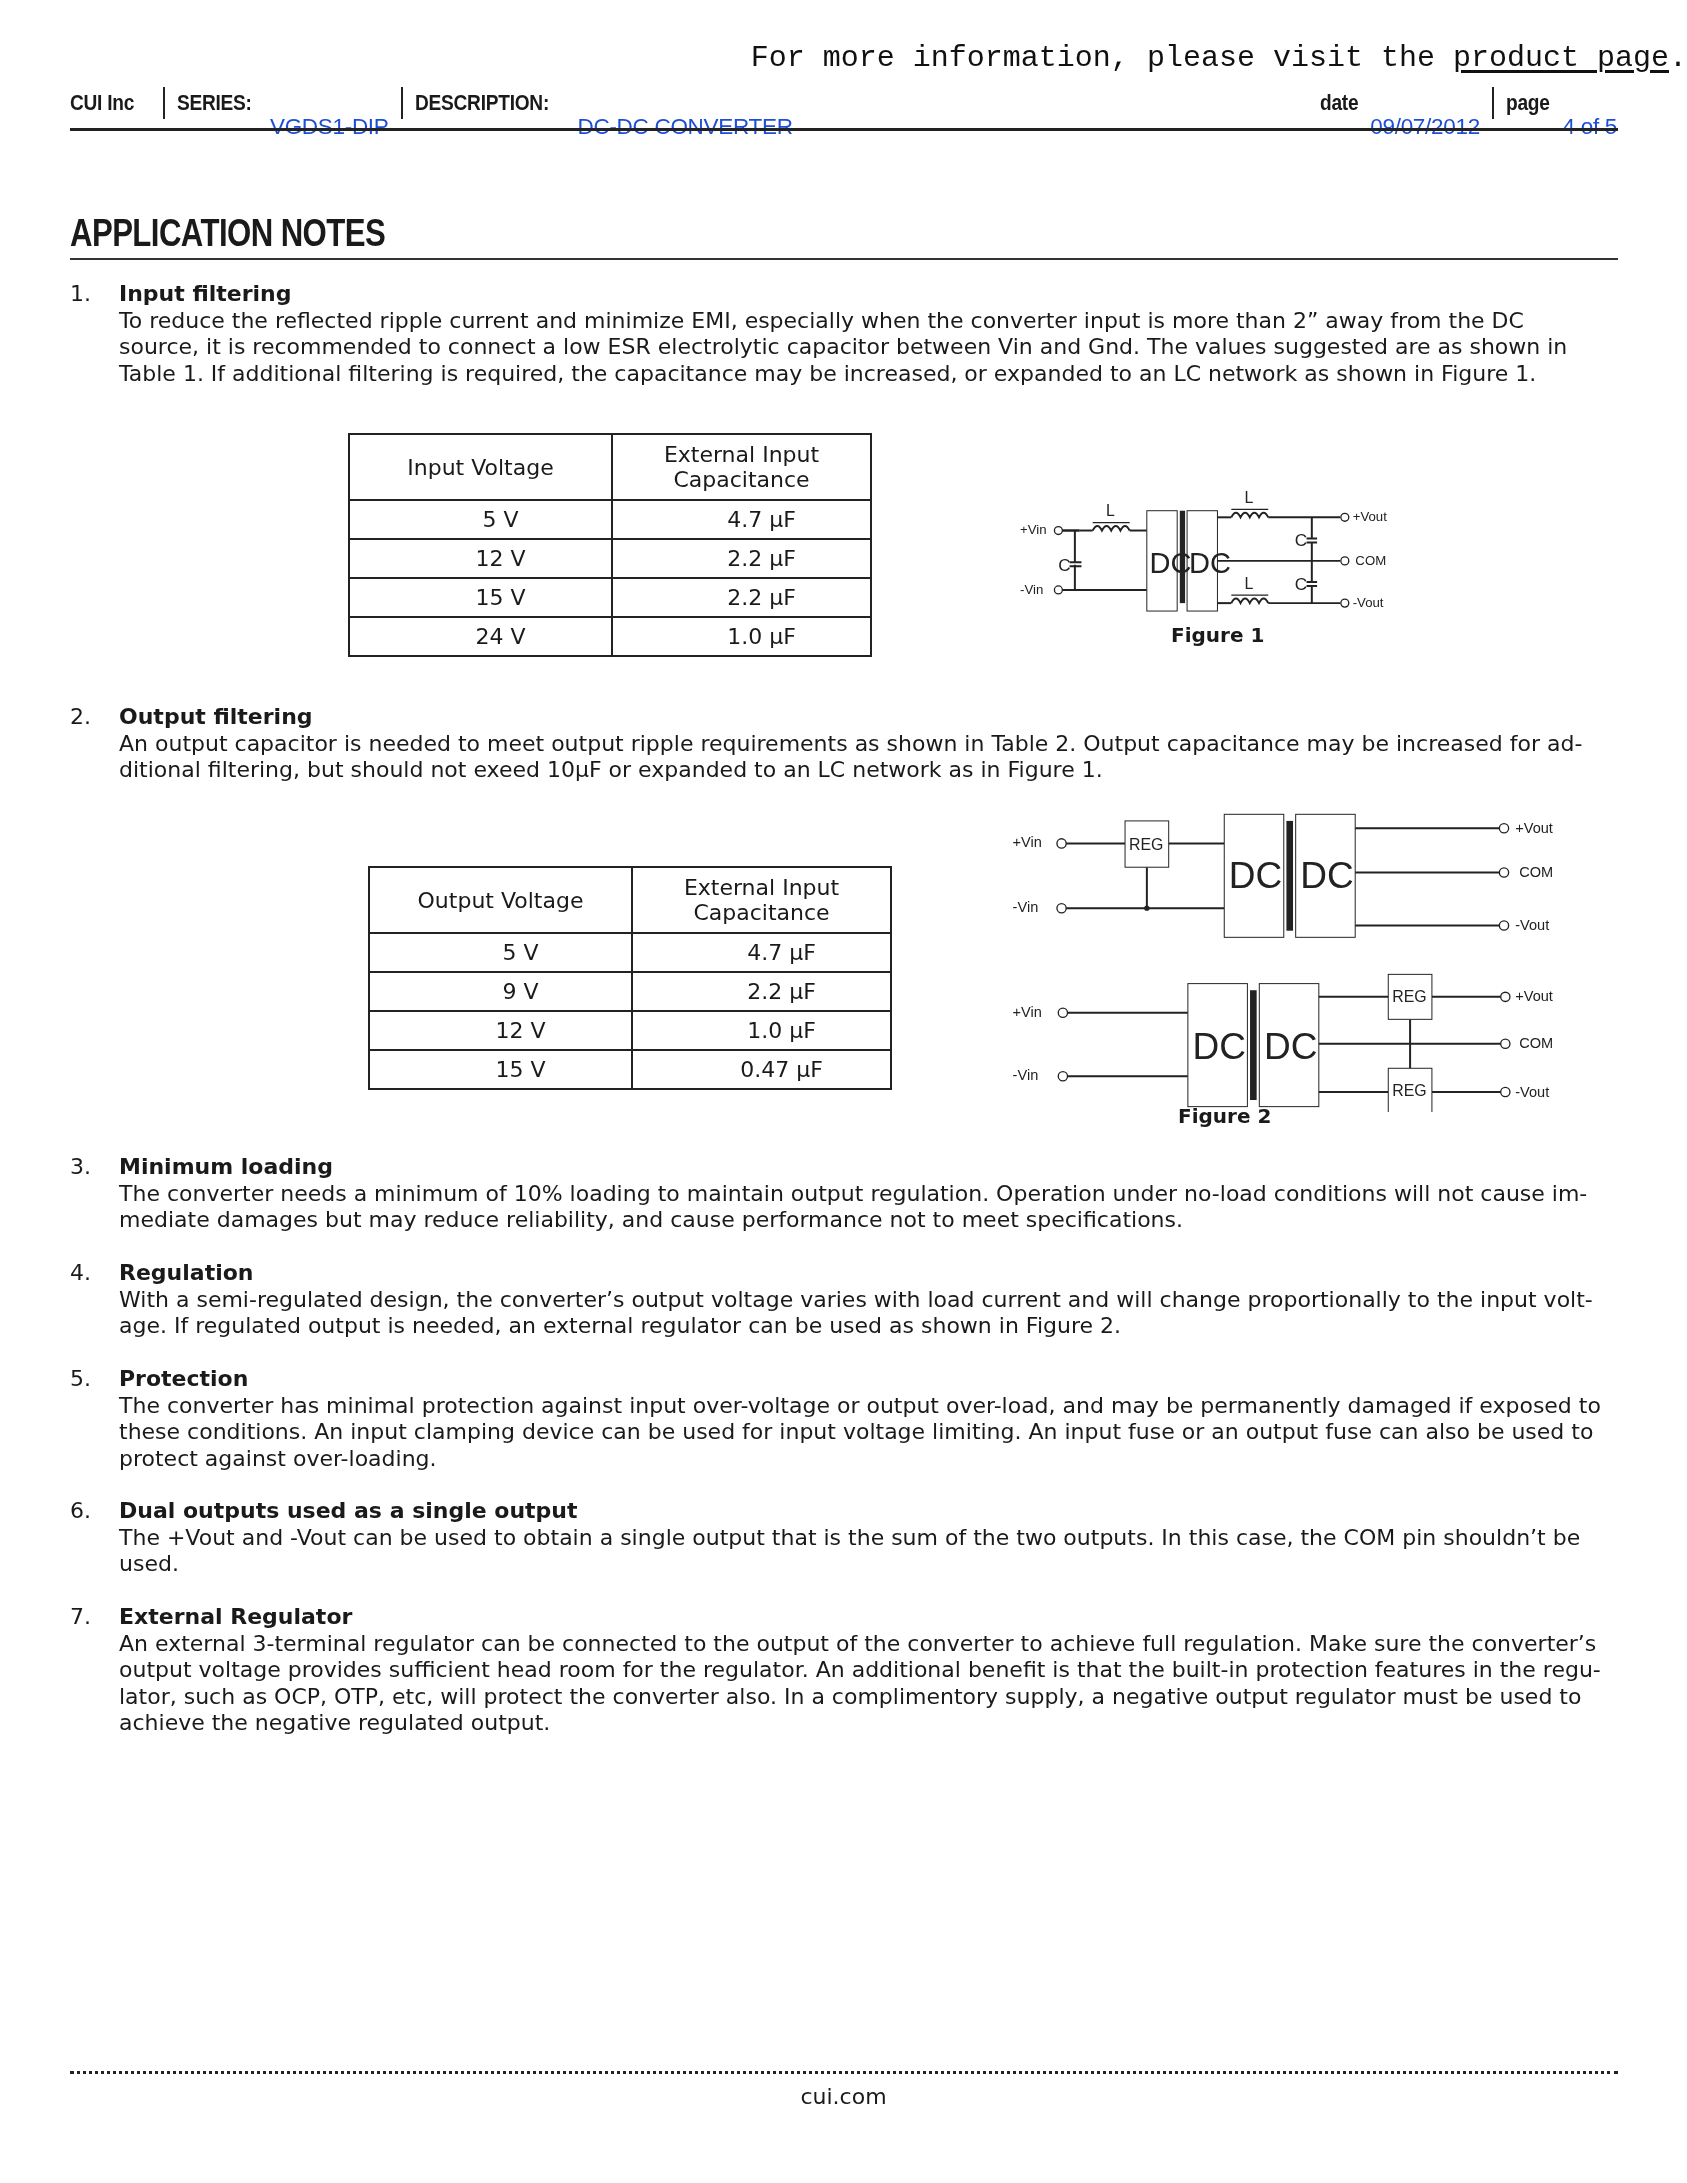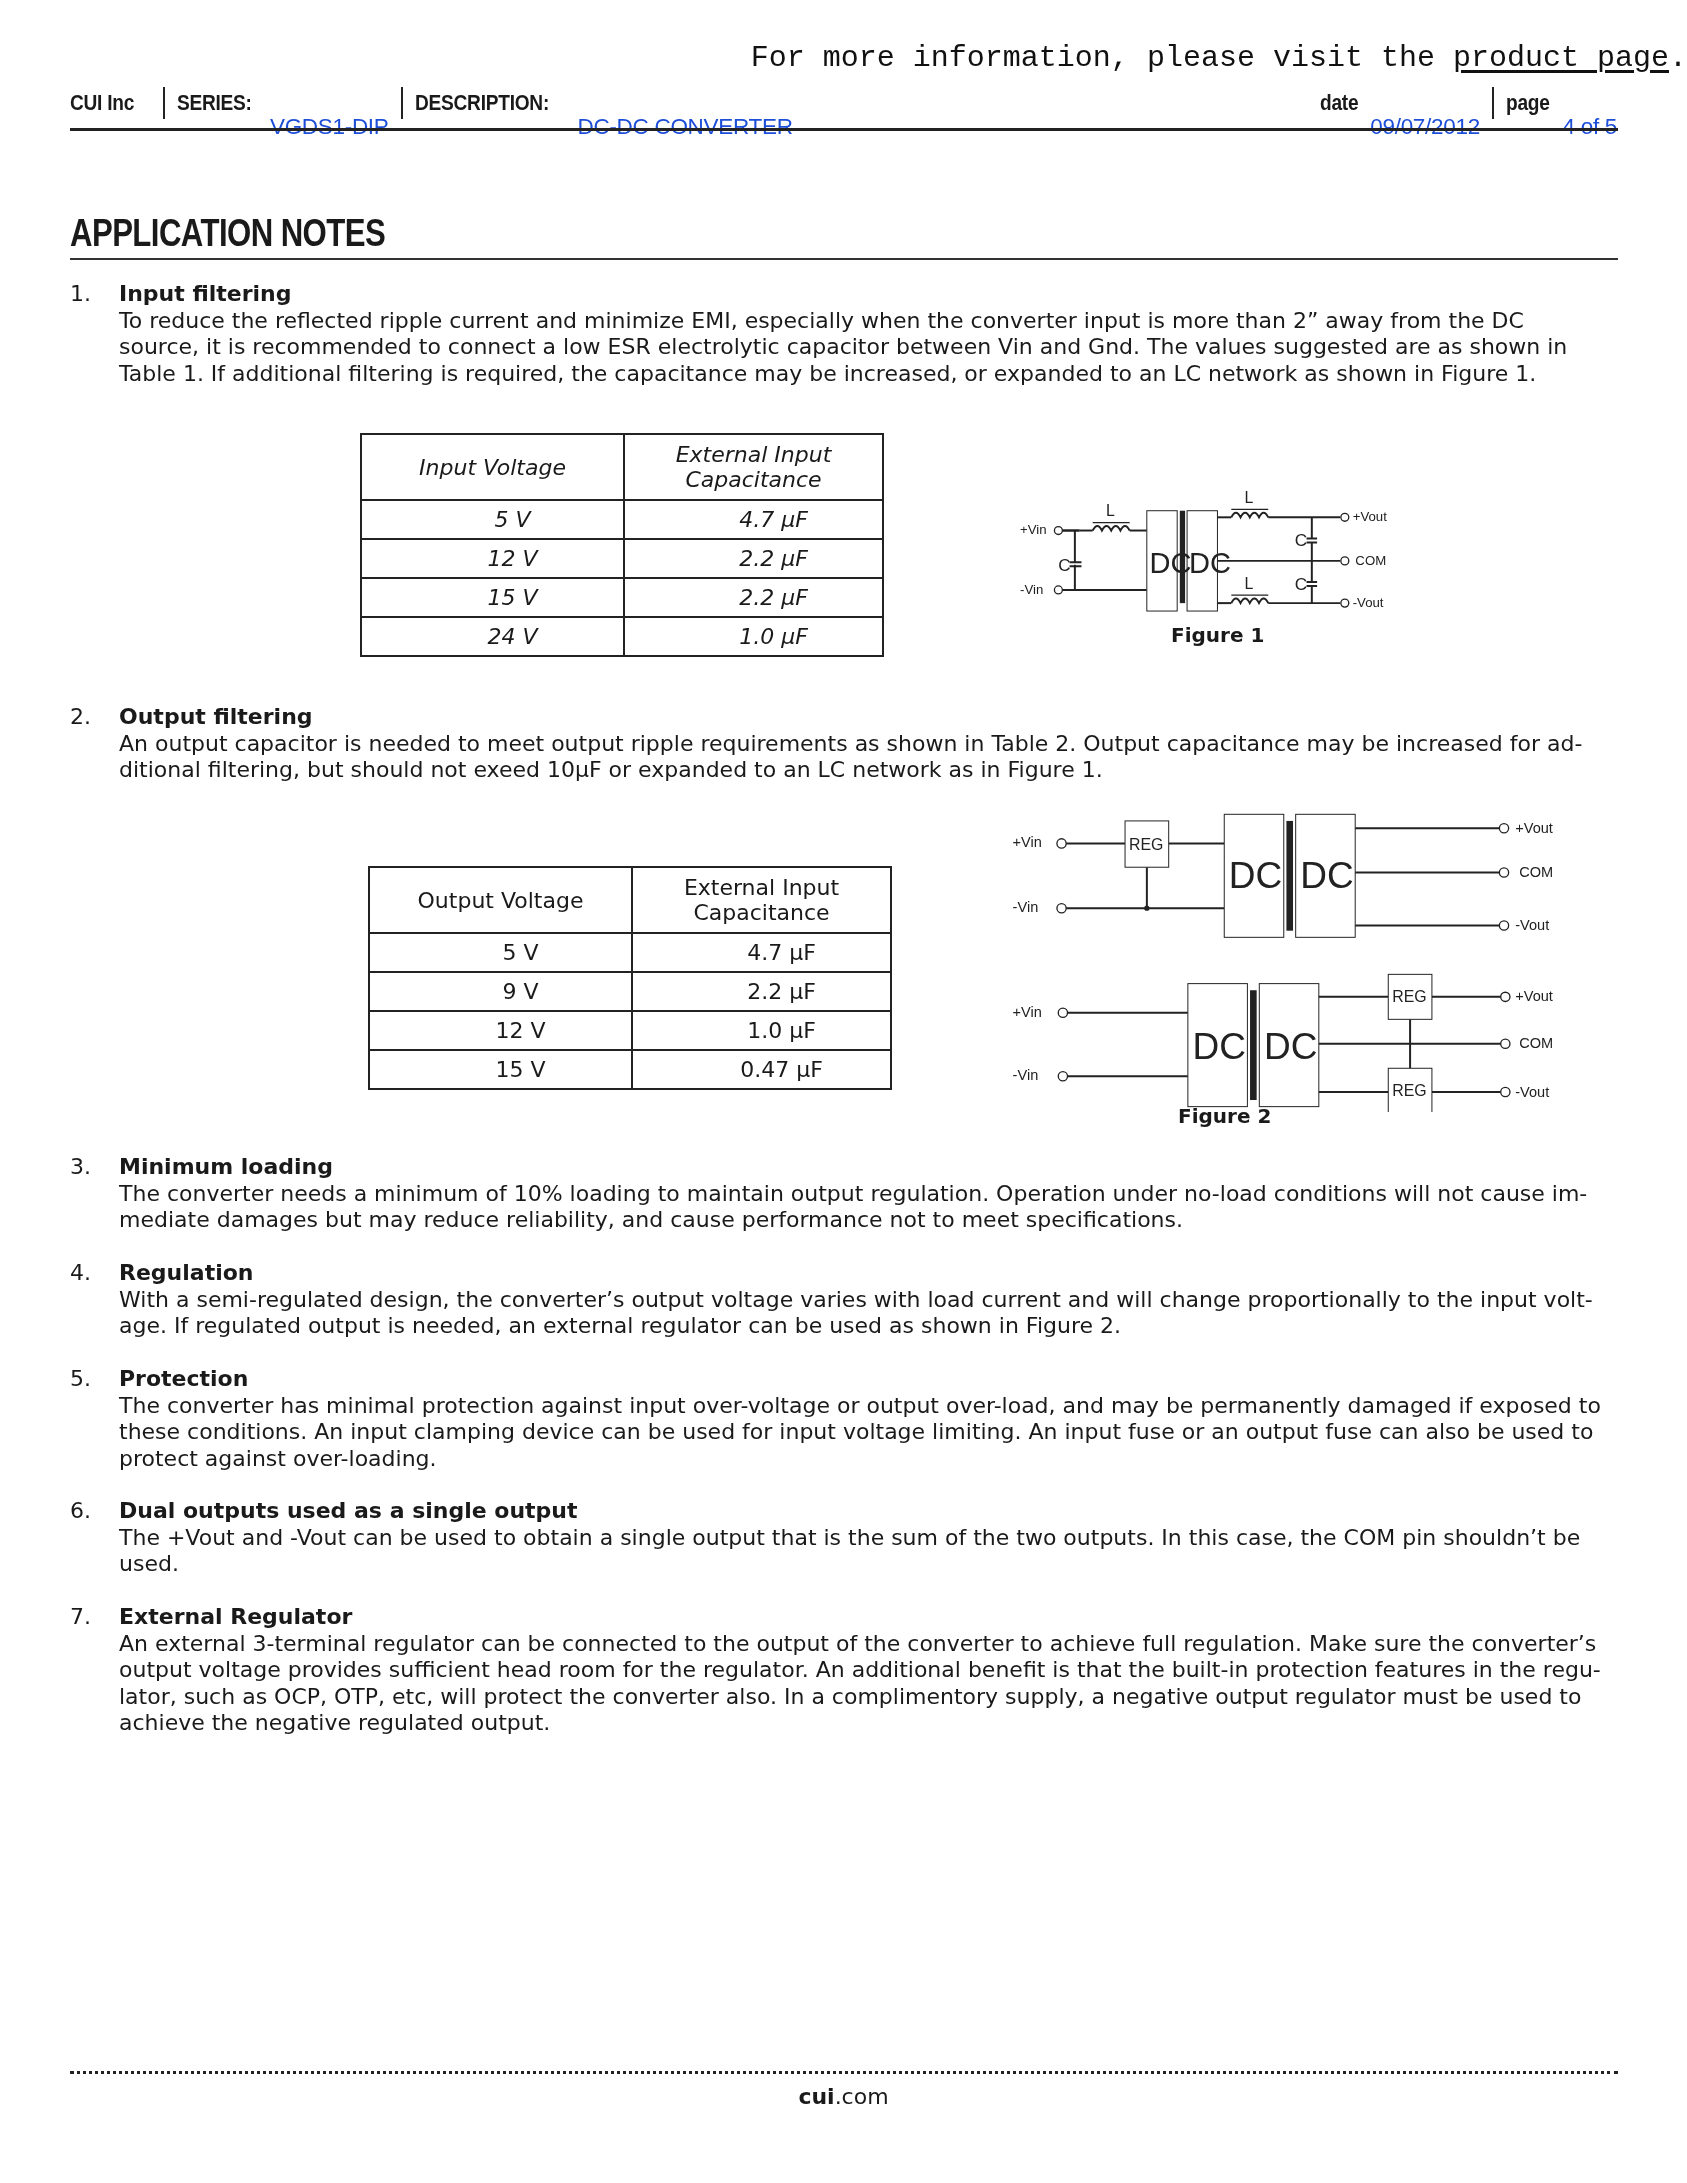--- a/index.html
+++ b/index.html
@@ -24,21 +24,21 @@
   .sec .body { position:absolute; left:49px; top:26.5px; width:1499px; }
   .sec .body div { white-space:nowrap; }
   table.spec { position:absolute; border-collapse:collapse; font-size:22px; }
   table.spec td, table.spec th { border:2px solid #222; text-align:center; font-weight:400; padding:0; }
   table.spec th { height:64px; line-height:25px; }
   table.spec td { height:37px;padding-left:40px; }
   .fig-cap { font-weight:700; font-size:20px; }
   svg text { font-family:"Liberation Sans", sans-serif; }
   .foot-rule { top:2071px; left:70px; width:1548px; height:0; border-top:3.3px dotted #222; }
   .foot { top:2084px; left:0; width:1687px; text-align:center; font-size:22px; }
-  .foot b { font-weight:700; }
+  .foot b { font-weight:400; }
 </style>
 </head>
 <body>
 
 <div class="abs topnote">
   <span>For more information, please visit the </span><a>product page</a><span>.</span>
 </div>
 
 <div class="abs hdr">
   <b>CUI Inc</b>
@@ -120,21 +120,21 @@
   <span class="num">7.</span>
   <span class="head">External Regulator</span>
   <div class="body">
     <div>An external 3-terminal regulator can be connected to the output of the converter to achieve full regulation. Make sure the converter’s</div>
     <div>output voltage provides sufficient head room for the regulator. An additional benefit is that the built-in protection features in the regu-</div>
     <div>lator, such as OCP, OTP, etc, will protect the converter also. In a complimentory supply, a negative output regulator must be used to</div>
     <div>achieve the negative regulated output.</div>
   </div>
 </div>
 
-<table class="spec" style="left:360px; top:433px; width:524px;font-style:italic;">
+<table class="spec" style="left:348px; top:433px; width:524px;">
   <tbody>
       <tr>
     <th style="width:261px;"><span>Input Voltage</span></th>
     <th><span>External Input</span><br><span>Capacitance</span></th>
   </tr>
   <tr>
         <td>5 V</td>
         <td>4.7 µF</td>
       </tr>
   <tr>

